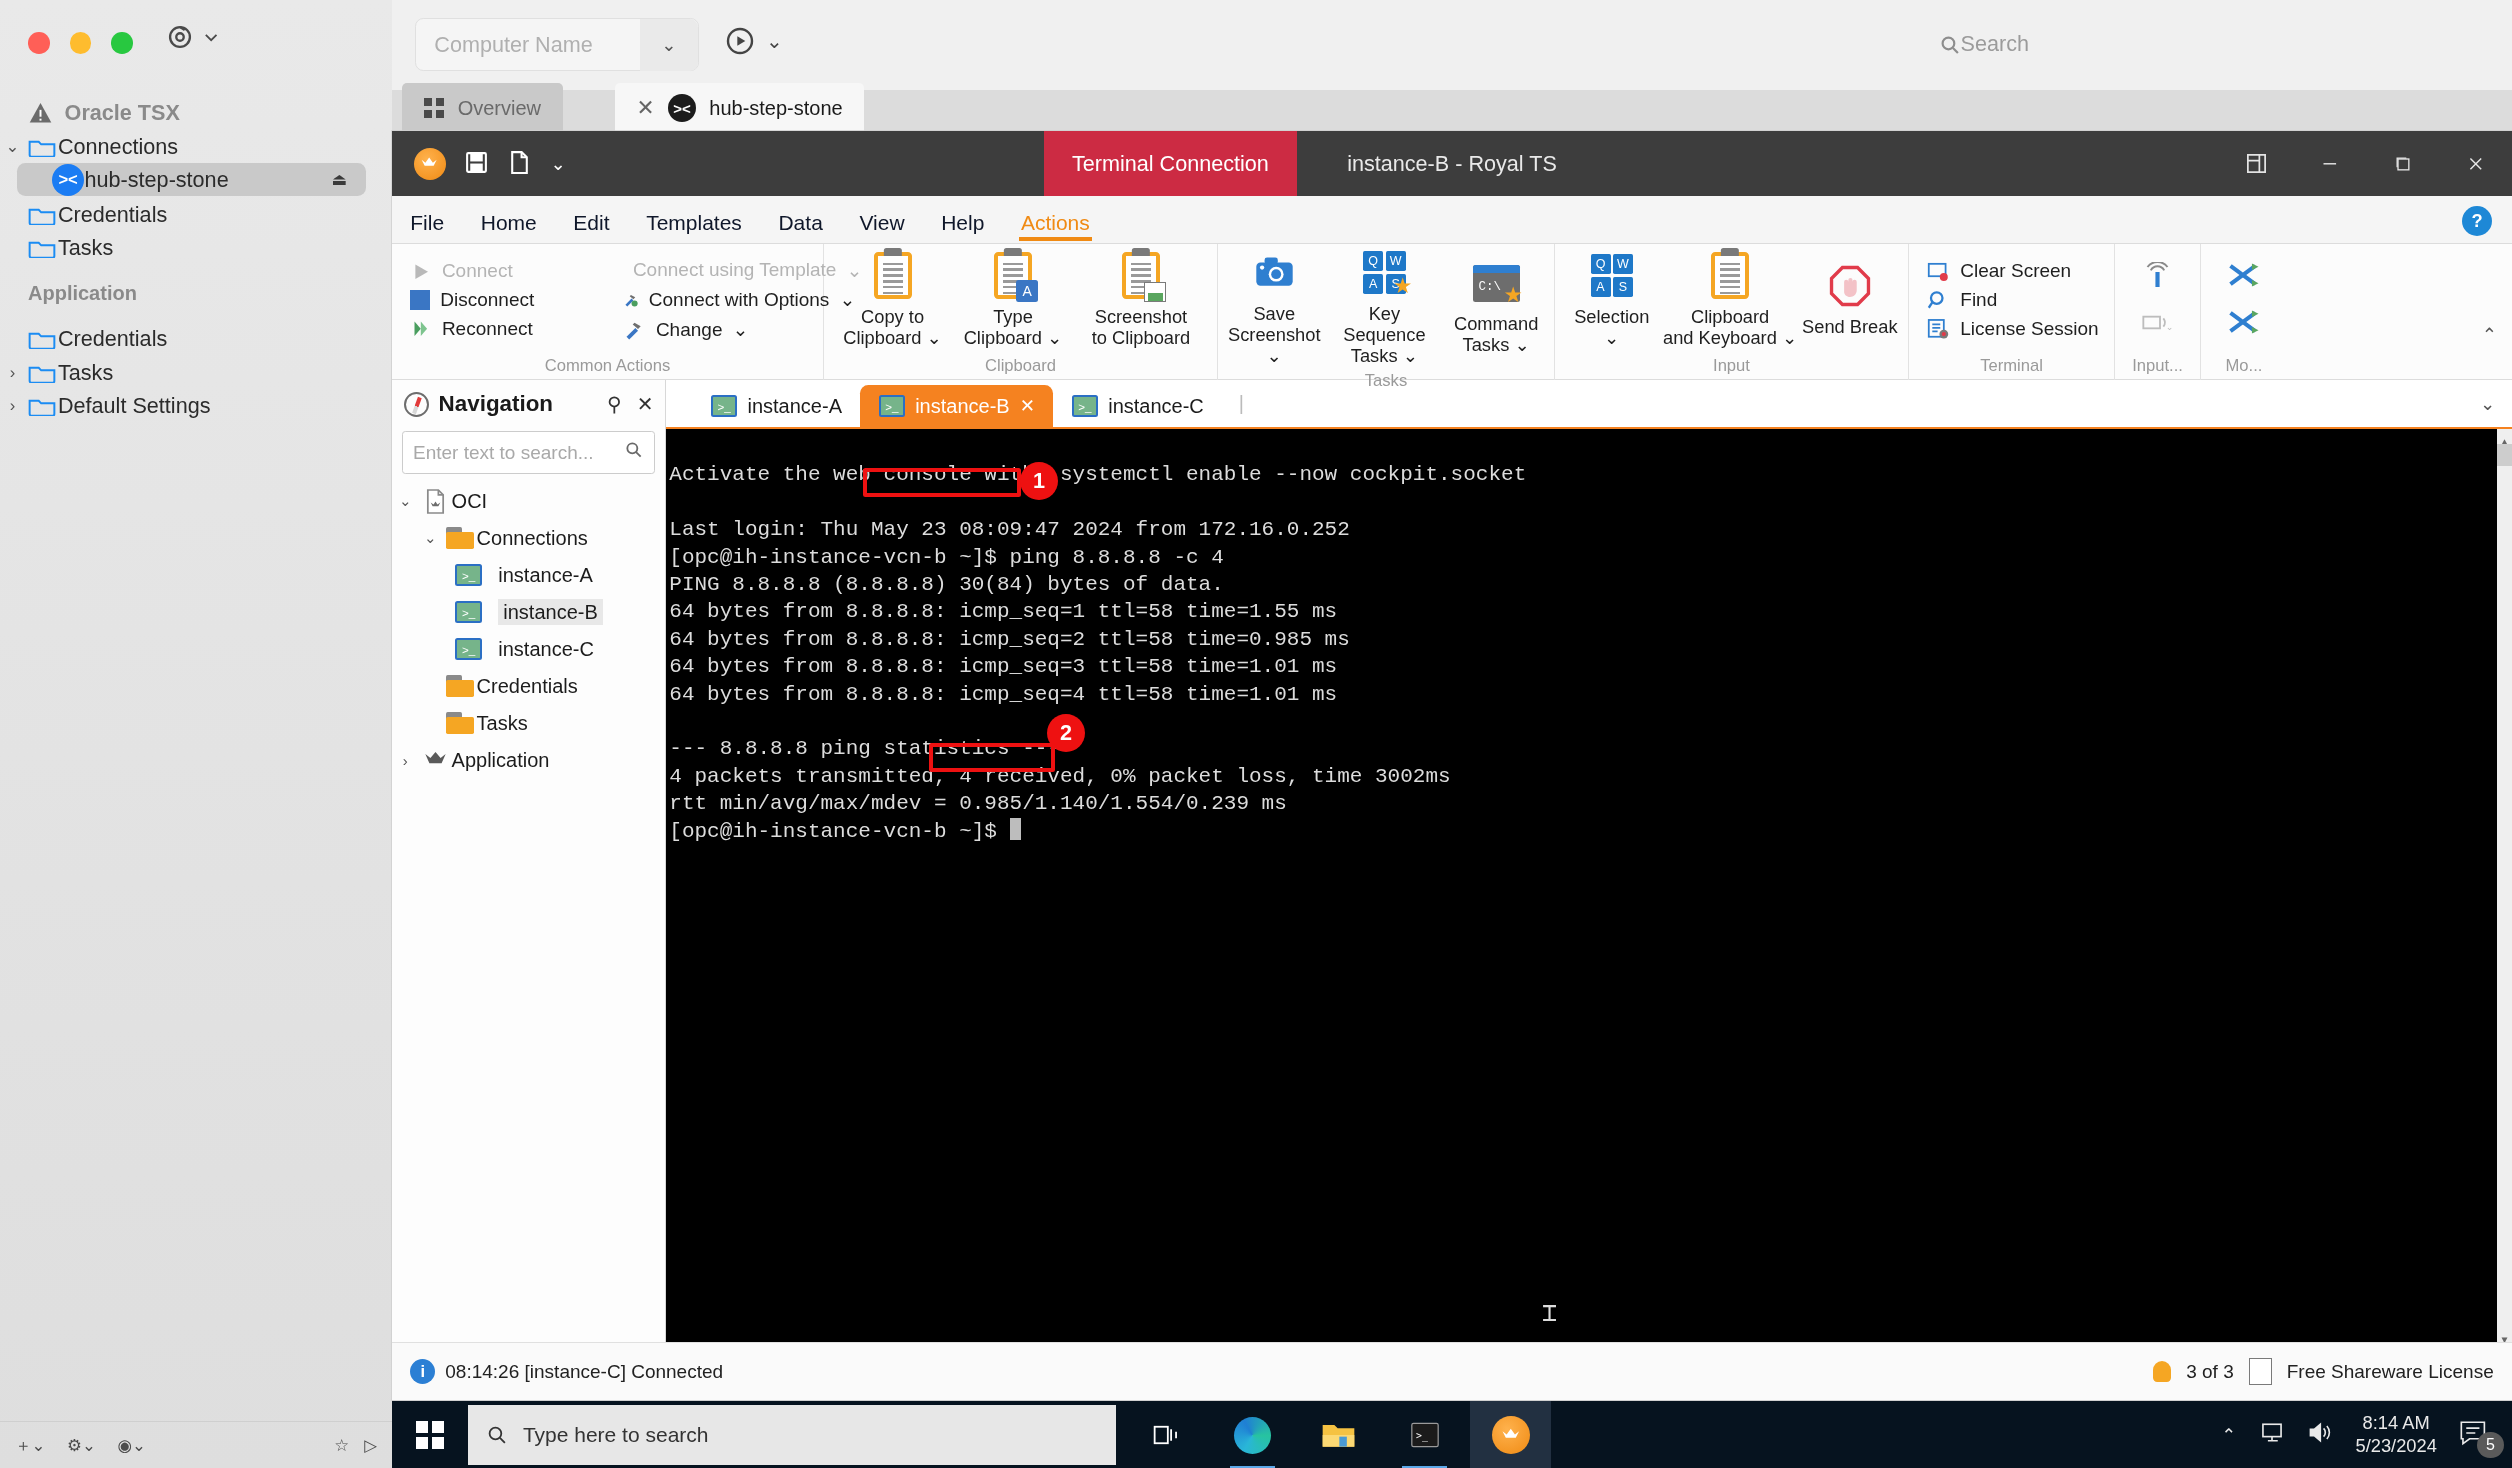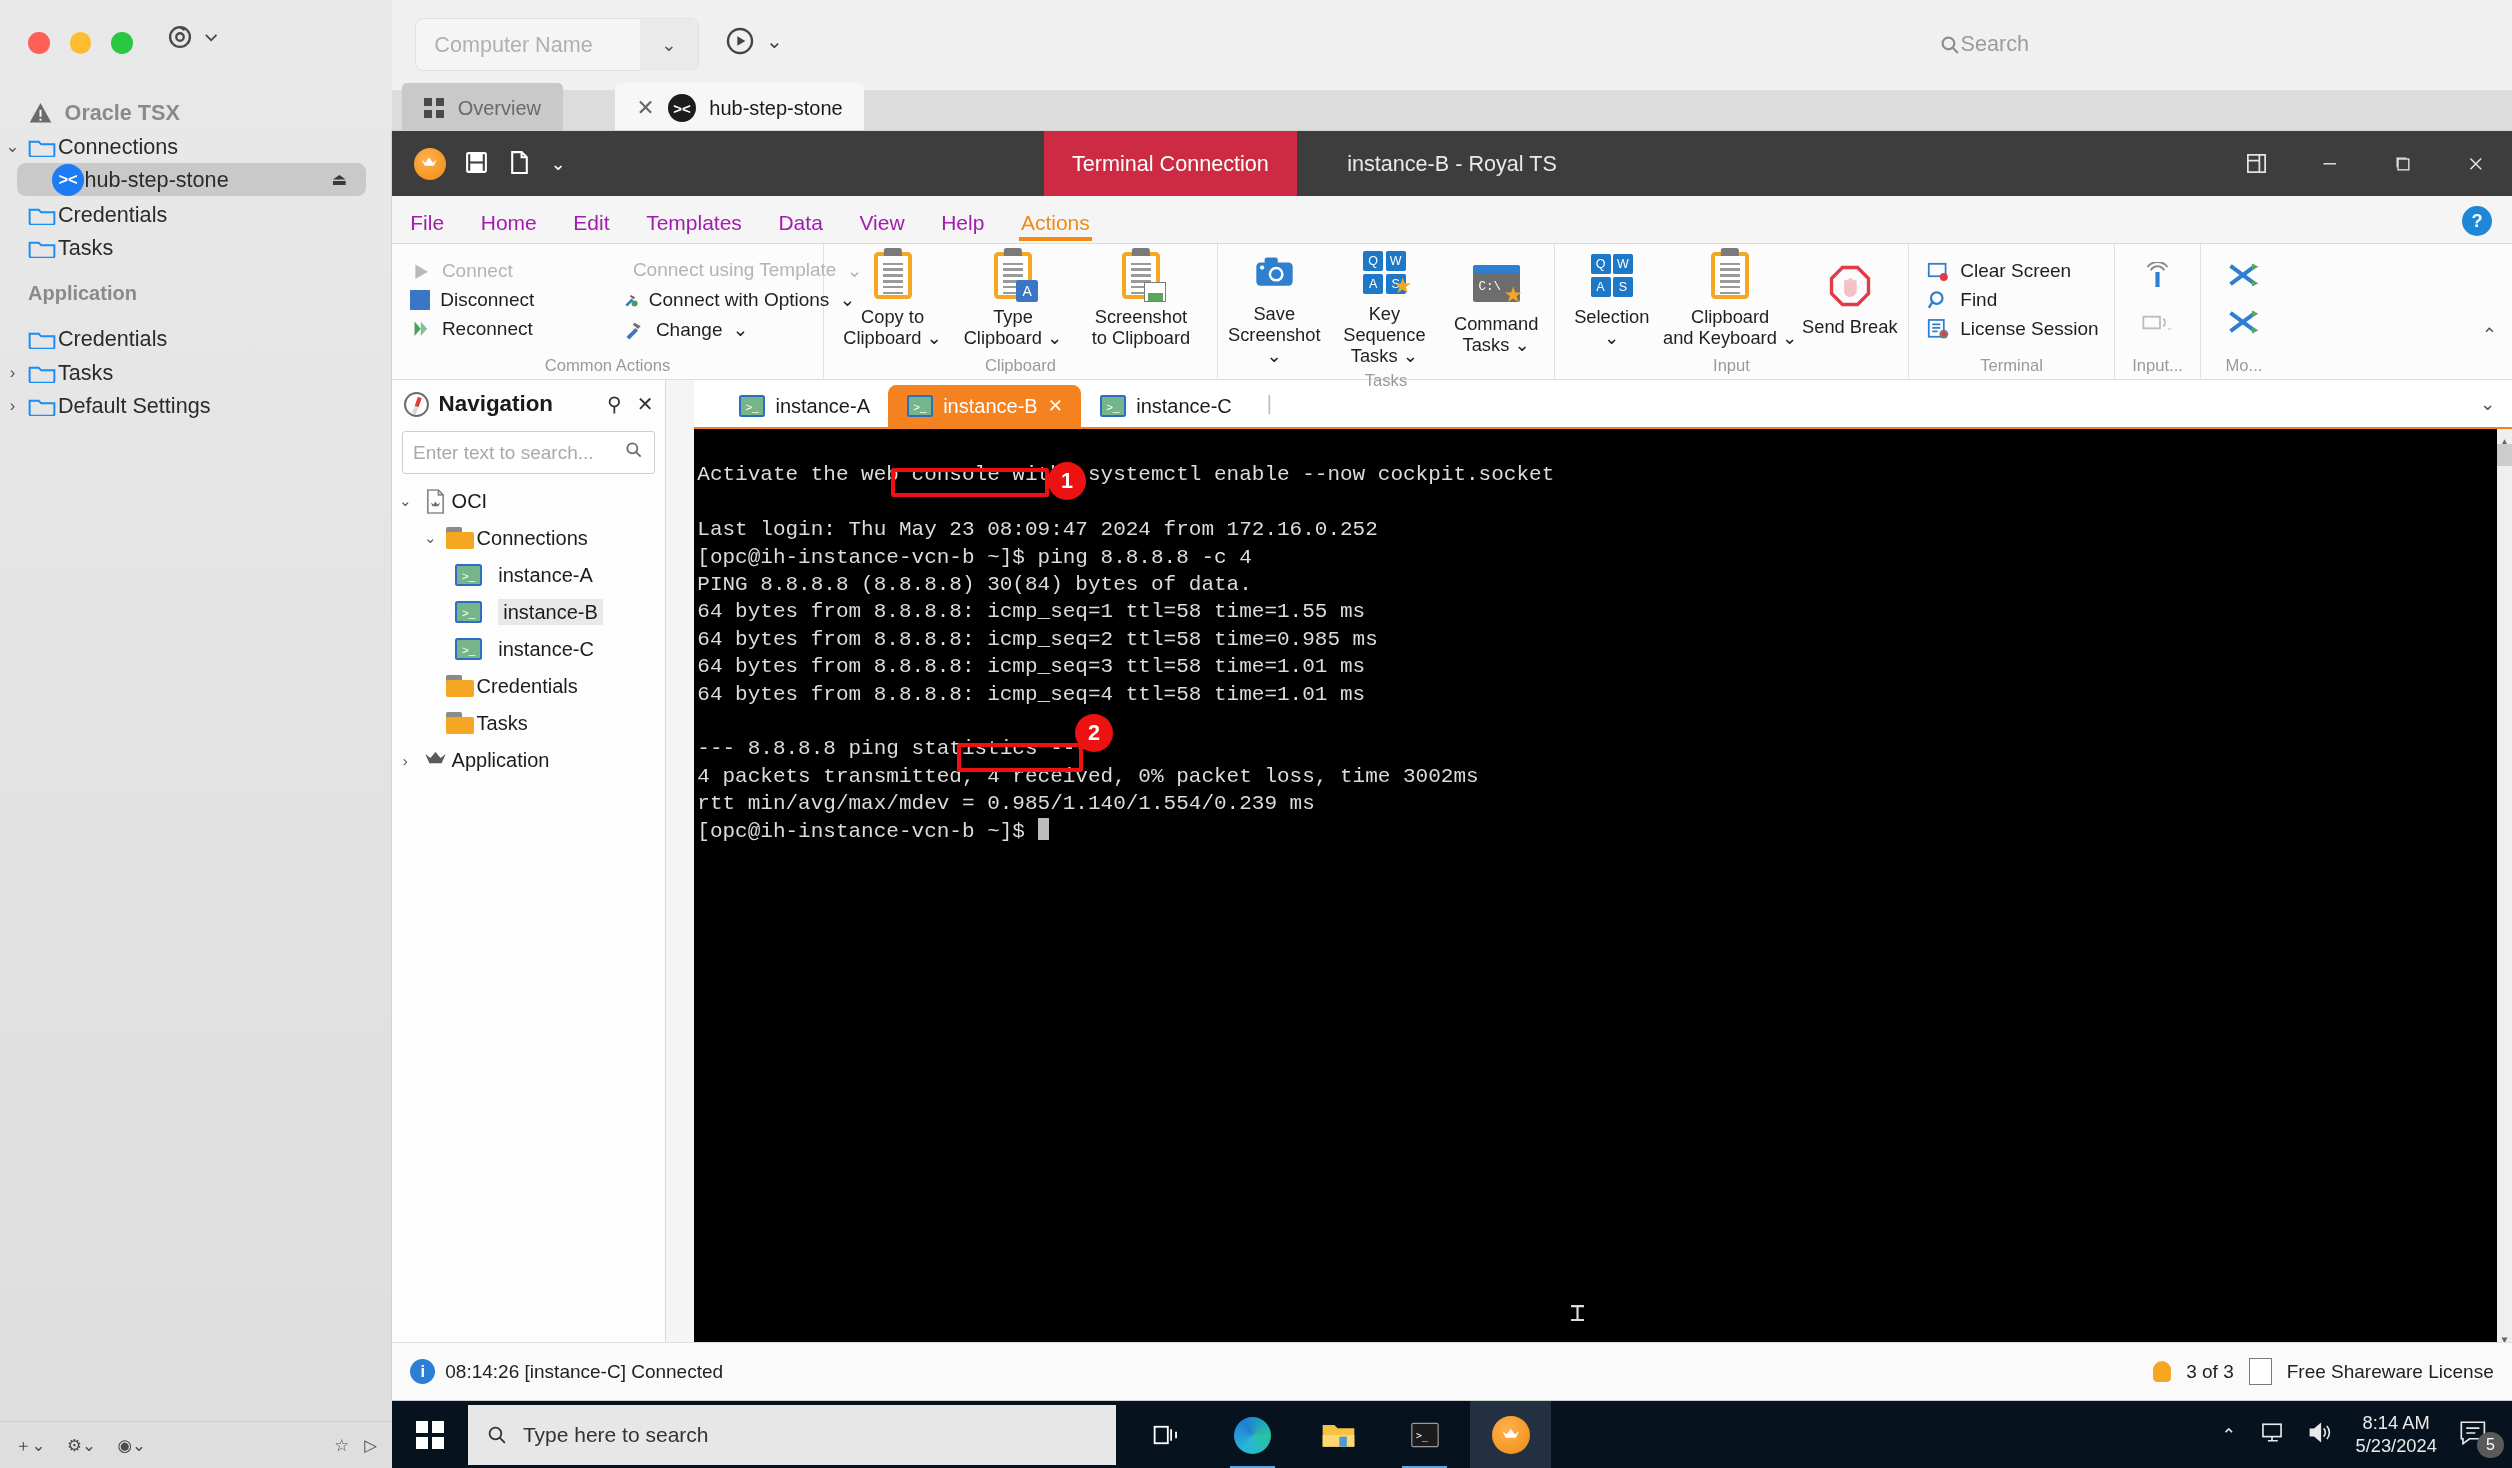--- a/index.html
+++ b/index.html
@@ -111,21 +111,21 @@
     color:#e9e9e9; font-size:21.6px; pointer-events:none;
   }
   .rts-wbtns{ position:absolute; right:0; top:0; height:65px; display:flex; align-items:center;}
   .wbtn{ width:73px;height:65px; display:flex;align-items:center;justify-content:center; color:#e6e6e6;}
 
   .rts-menubar{
     height:48px; background:#f5f5f5; display:flex; align-items:flex-end;
     border-bottom:0.8px solid #dcdcdc; position:relative;
   }
   .mi{
-    padding:0 18.3px 8.3px 18.3px; font-size:21px; color:#a21caf; position:relative;
+    padding:0 18.3px 8.3px 18.3px; font-size:21px; color:#0f172a; position:relative;
   }
   .mi.active{ color:#f08a13; }
   .mi.active::after{
     content:""; position:absolute; left:16.6px; right:16.6px; bottom:1.7px; height:4.2px; background:#f08a13;
   }
   .help-round{
     position:absolute; right:20px; bottom:6.6px; width:30px;height:30px;border-radius:50%;
     background:#1e88d6;color:#fff;display:flex;align-items:center;justify-content:center;font-size:18.3px;font-weight:700;
   }
 
@@ -153,21 +153,21 @@
   .cliplines i{ height:2.5px;background:#9a9a9a;display:block;}
   .kbdgrid{ display:grid; grid-template-columns:20px 20px; gap:2.5px;}
   .kbdgrid span{
     width:20px;height:20px;background:#1e78c8;color:#fff;font-size:12.5px;
     display:flex;align-items:center;justify-content:center;border-radius:1.7px;
   }
   .star{ color:#f5a623; font-size:21.6px; position:absolute; right:-6.6px; bottom:-5px;}
   .ribbon-collapse{ position:absolute; right:15px; bottom:33px; color:#555; font-size:18.3px;}
 
   
-  .rts-body{ display:flex; height:962px;gap:28px; }
+  .rts-body{ display:flex; height:962px; }
   .nav-panel{ width:274px; background:#fdfdfd; border-right:0.8px solid #d8d8d8; position:relative;}
   .nav-head{ height:48px; display:flex; align-items:center; gap:10px; padding:0 11.6px; font-size:22.4px; font-weight:700; color:#1a1a1a;}
   .nav-head .tools{ margin-left:auto; display:flex; gap:15px; color:#333; font-size:20px; font-weight:400;}
   .compass{
     width:25px;height:25px;border-radius:50%;border:2.5px solid #6d6d6d;position:relative;flex:none;
   }
   .compass::after{ content:""; position:absolute; left:9.1px; top:3.3px; width:4.2px;height:16.6px;
     background:linear-gradient(180deg,#e23b3b 55%,#d8d8d8 55%); transform:rotate(20deg);}
   .nav-search{
     margin:3.3px 10px 8.3px 10px; height:43px; border:0.8px solid #ccc; border-radius:3.3px; background:#fff;

